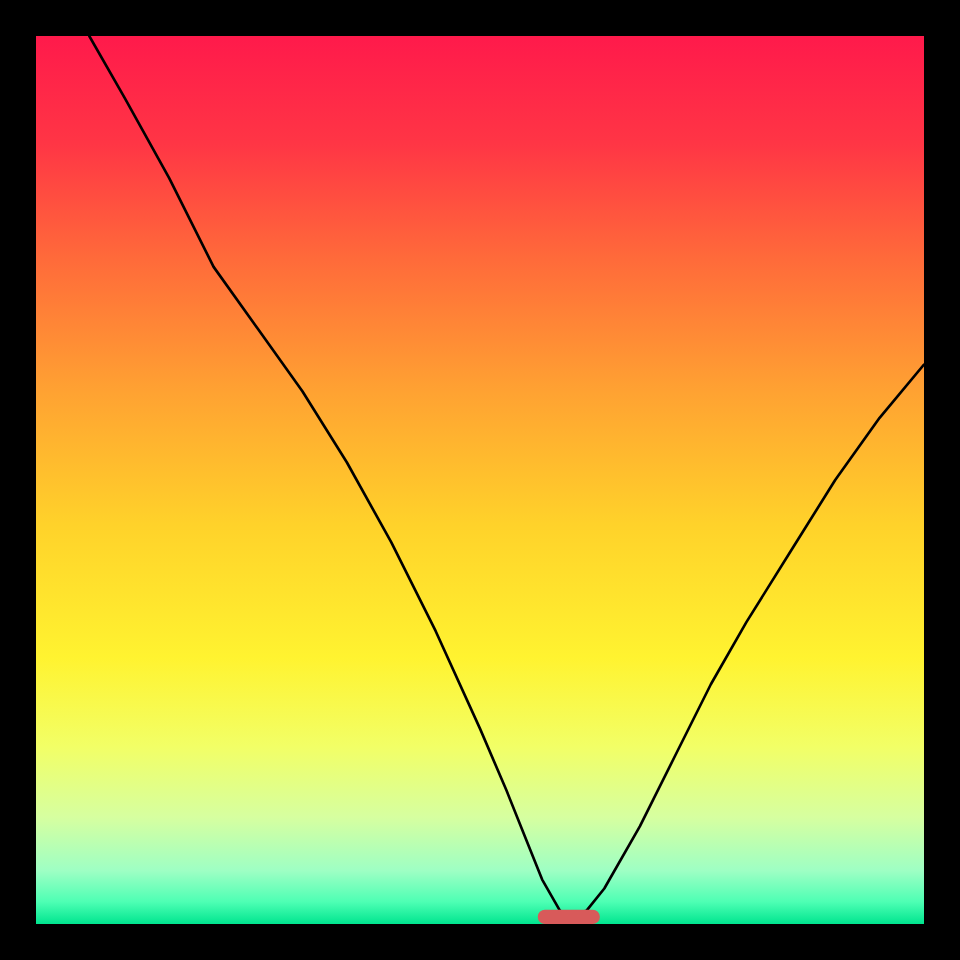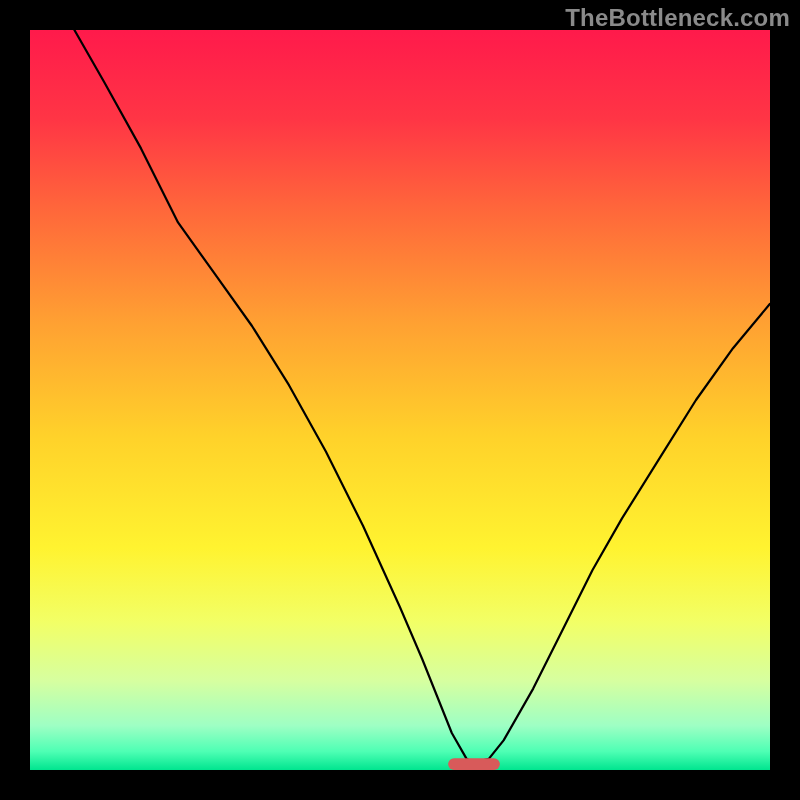--- a/index.html
+++ b/index.html
@@ -34,21 +34,20 @@
     top: 30px;
     width: 740px;
     height: 740px;
     display: block;
   }
 </style>
 </head>
 <body>
 <div class="frame">
 
-  <div class="watermark">TheBottleneck.com</div>
 
   <svg class="plot" viewBox="0 0 740 740" preserveAspectRatio="none">
     <defs>
       <linearGradient id="bg-grad" x1="0" y1="0" x2="0" y2="1">
 
       <stop offset="0%" stop-color="#ff1a4b"></stop>
           <stop offset="12%" stop-color="#ff3545"></stop>
           <stop offset="25%" stop-color="#ff6a3a"></stop>
           <stop offset="40%" stop-color="#ffa232"></stop>
           <stop offset="55.00000000000001%" stop-color="#ffd22a"></stop>

